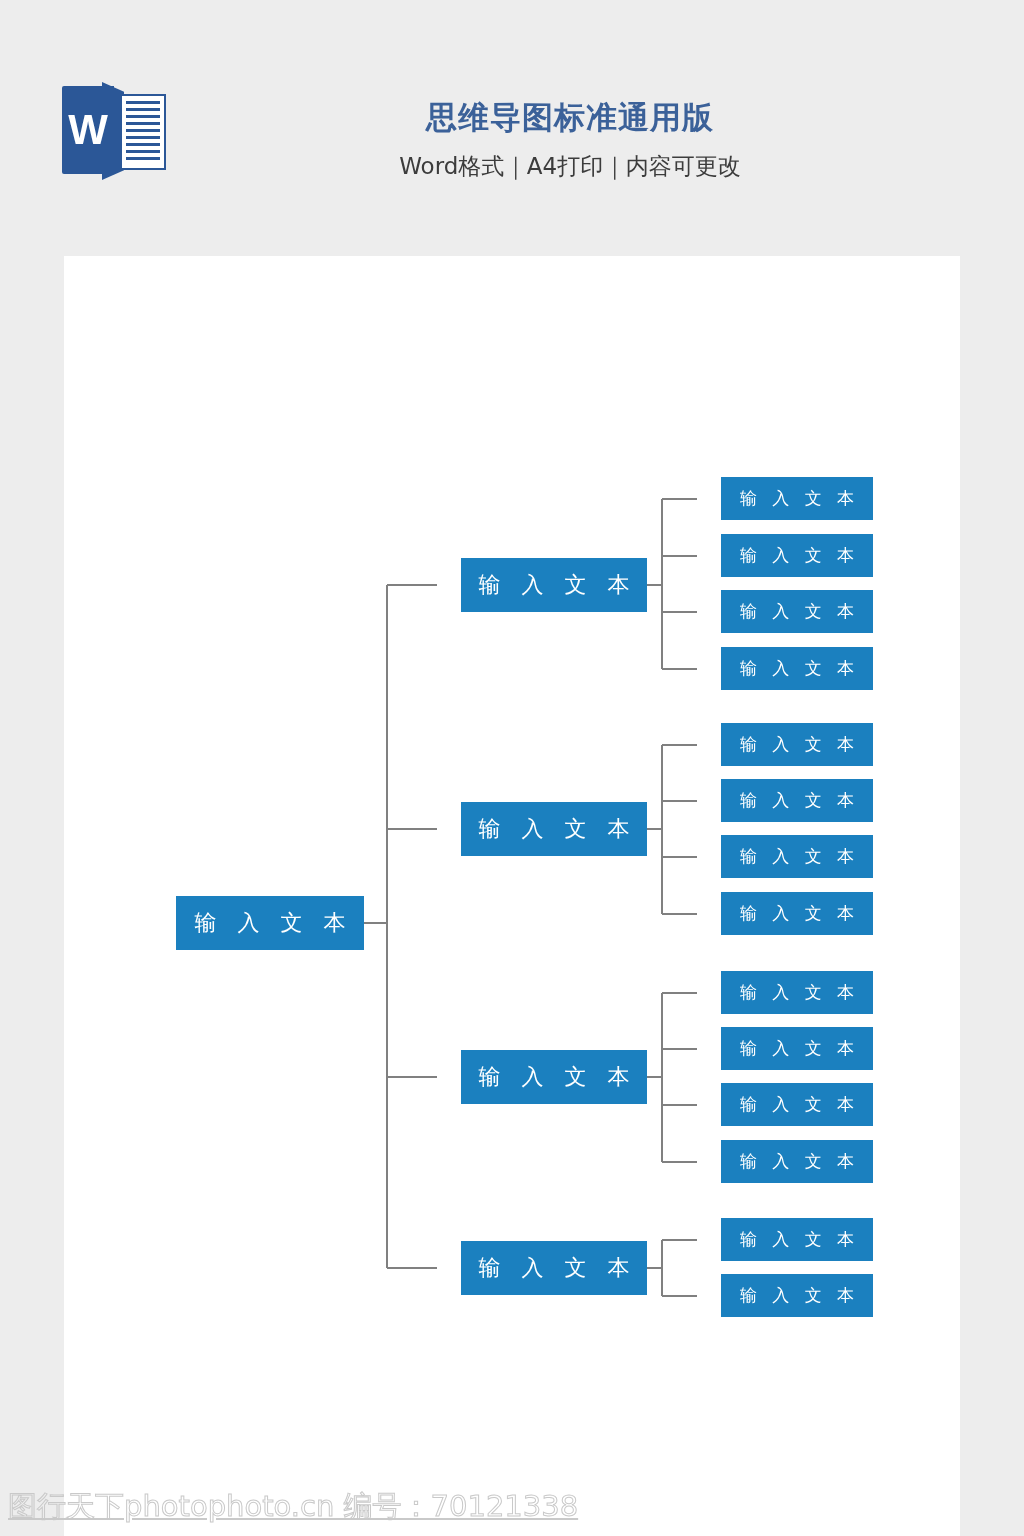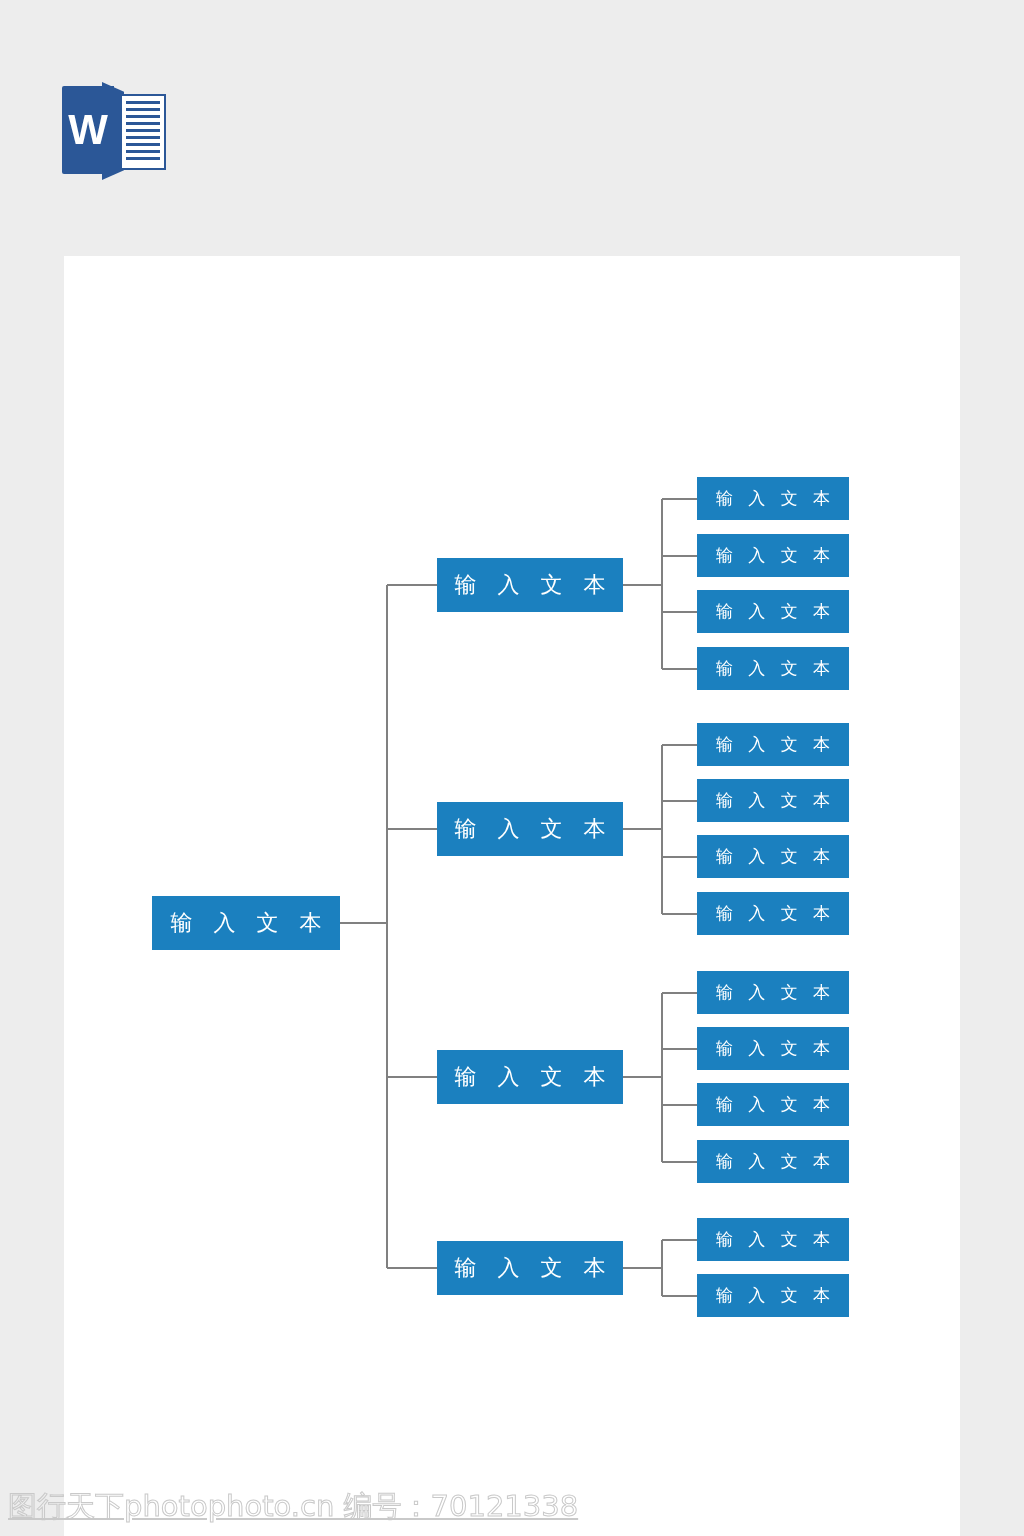--- a/index.html
+++ b/index.html
@@ -127,20 +127,21 @@
     position: absolute;
     background: #1b80bf;
     color: #ffffff;
     display: flex;
     align-items: center;
     justify-content: center;
     letter-spacing: 7px;
     text-indent: 7px;
     font-family: "DejaVu Sans", "Liberation Sans", sans-serif;
     box-sizing: border-box;
+    margin-left: 24px;
   }
   .node-root {
     width: 188px;
     height: 54px;
     font-size: 22px;
   }
   .node-branch {
     width: 186px;
     height: 54px;
     font-size: 22px;
@@ -183,20 +184,22 @@
       <div class="logo-line"></div>
       <div class="logo-line"></div>
       <div class="logo-line"></div>
       <div class="logo-line"></div>
       <div class="logo-line"></div>
       <div class="logo-line"></div>
     </div>
   </div>
 
   <div id="header-text">
+    <div id="doc-title">思维导图标准通用版</div>
+    <div id="doc-subtitle">Word格式｜A4打印｜内容可更改</div>
   </div>
 
 </div>
 
 <div id="page-sheet"></div>
 
 <div id="mindmap">
   <svg width="1024" height="1536">
     <g stroke="#808080" stroke-width="2.5" fill="none" shape-rendering="crispEdges">
 

